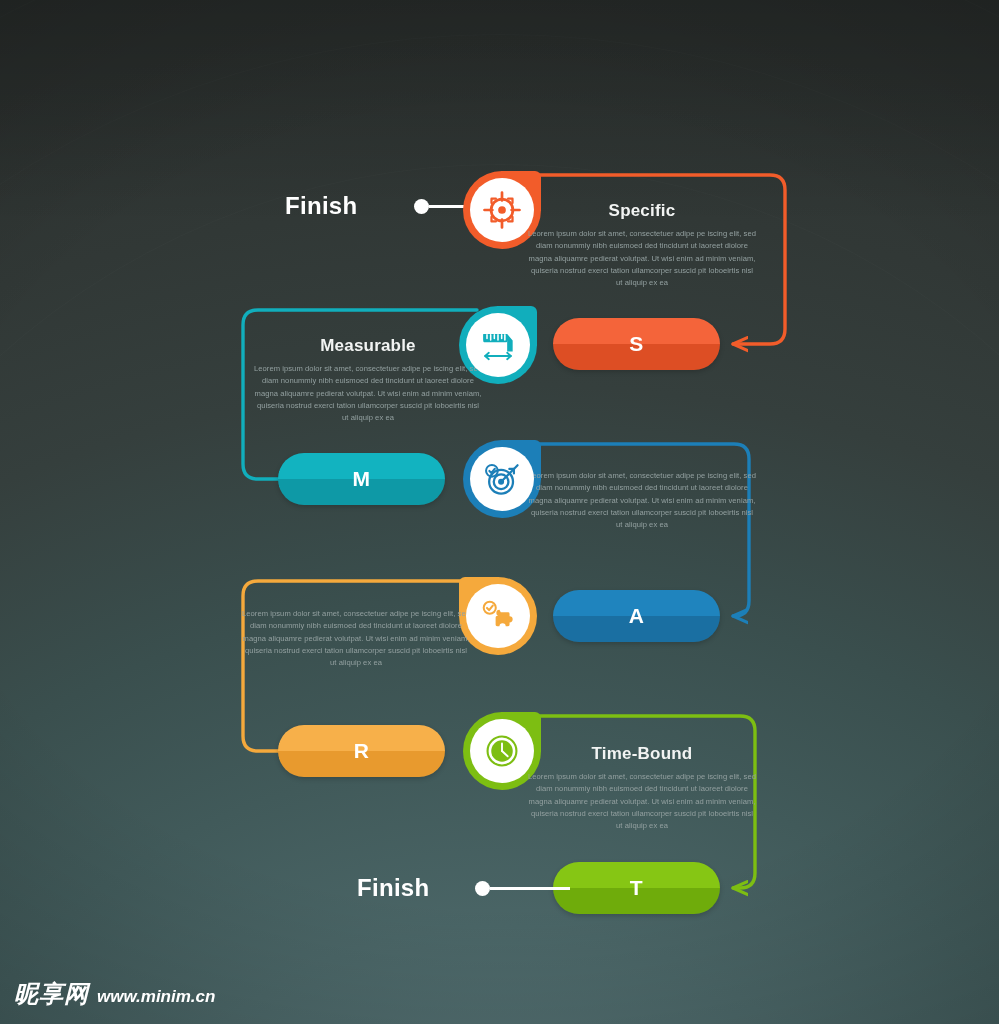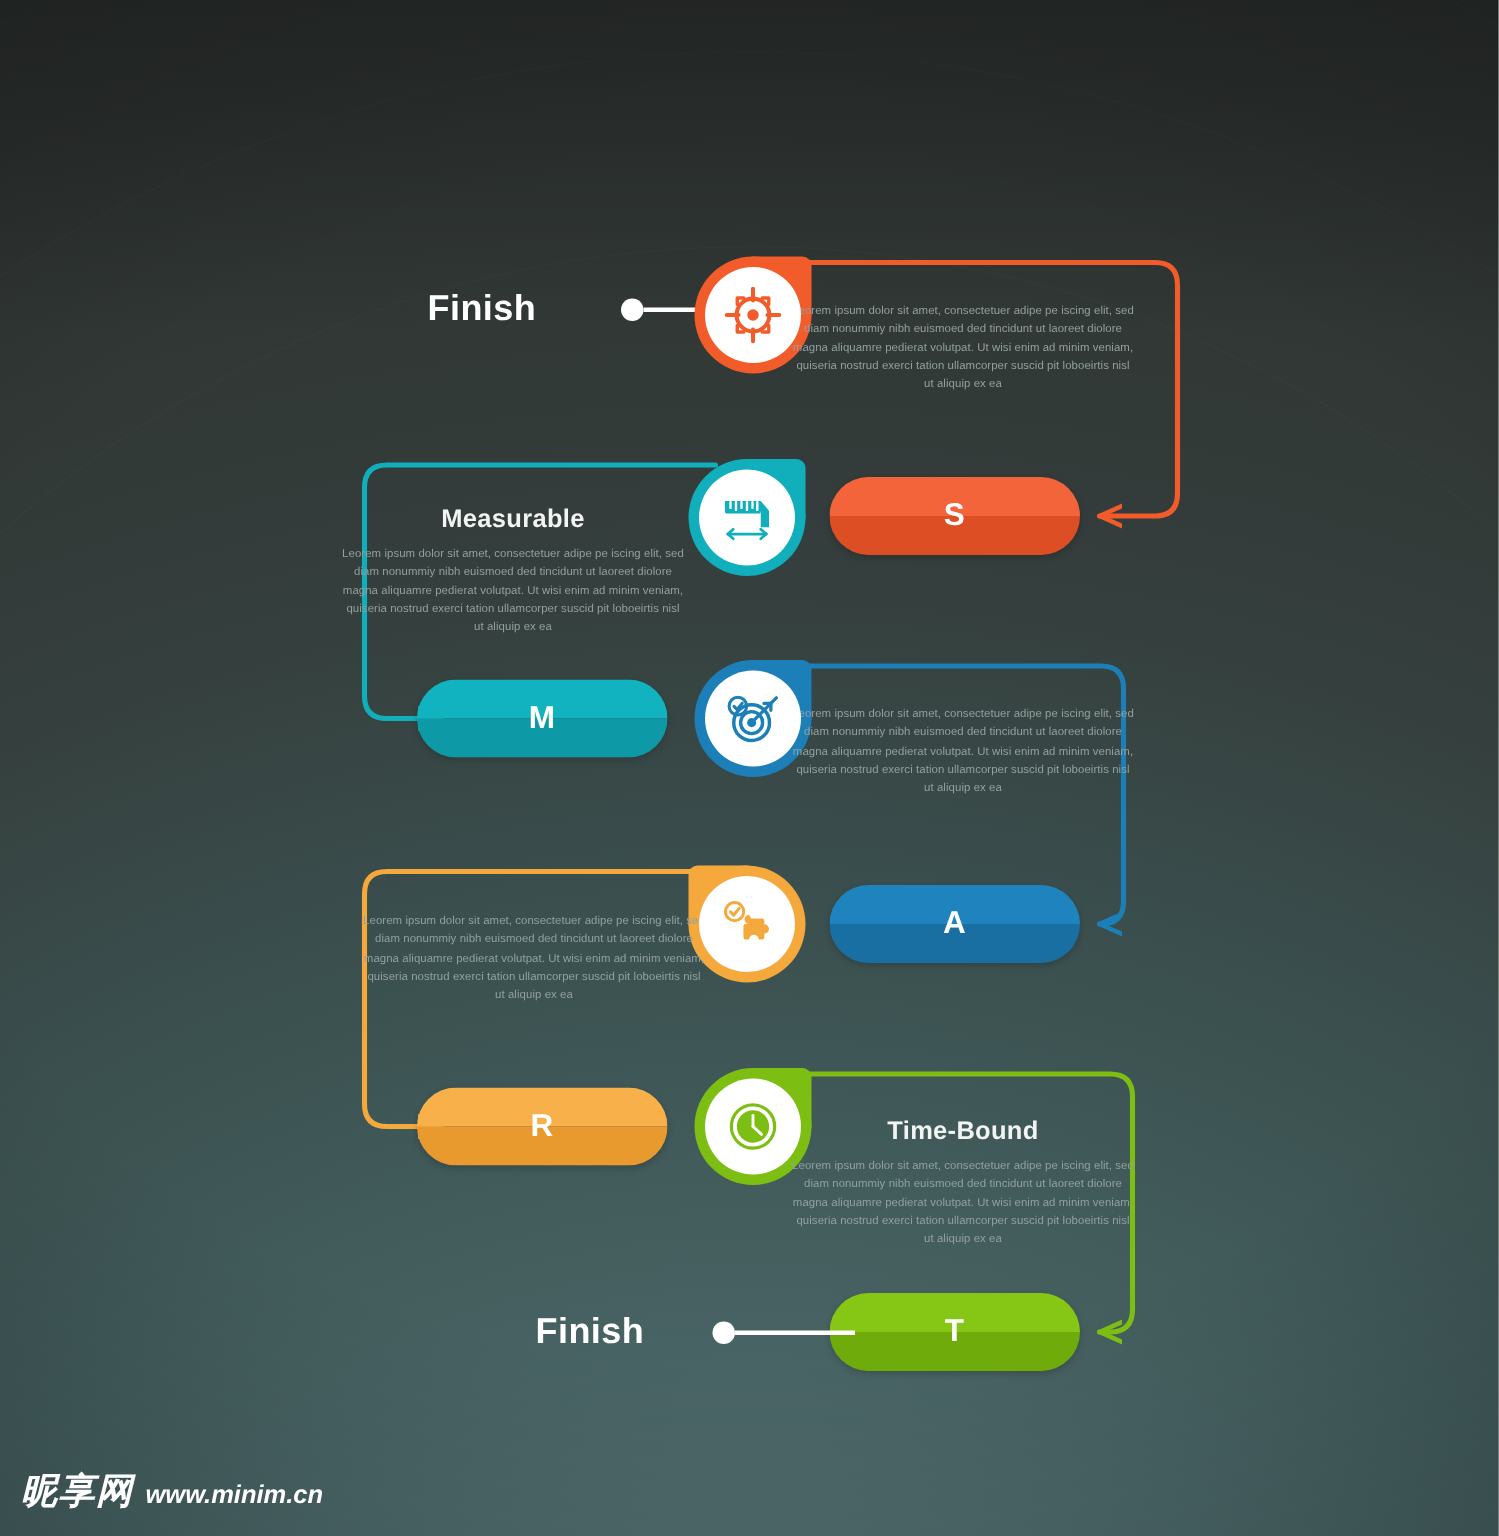--- a/index.html
+++ b/index.html
@@ -207,20 +207,21 @@
             <circle cx="24" cy="24" r="12.5"></circle>
             <path d="M24 4 L24 13 M24 35 L24 44 M4 24 L13 24 M35 24 L44 24"></path>
             <path d="M12 11 L12 16 M12 11 L17 11 M36 11 L31 11 M36 11 L36 16
                      M12 37 L12 32 M12 37 L17 37 M36 37 L36 32 M36 37 L31 37" stroke-width="2.6"></path>
           </g>
           <circle cx="24" cy="24" r="4.4" fill="#F25C2A"></circle>
         </svg>
       </div>
     </div>
     <div class="tblock" style="left:528px; top:201px; width:228px;">
+      <div class="ttl">Specific</div>
       <div class="body">Leorem ipsum dolor sit amet, consectetuer adipe pe iscing elit, sed diam nonummiy nibh euismoed ded tincidunt ut laoreet diolore magna aliquamre pedierat volutpat. Ut wisi enim ad minim veniam, quiseria nostrud exerci tation ullamcorper suscid pit loboeirtis nisl ut aliquip ex ea</div>
     </div>
     <div class="pill" style="left:553px; top:318px;">
       <div class="half-top" style="background:#F4643A;"></div>
       <div class="half-bot" style="background:#DD4E24;"></div>
       <span class="lt">S</span>
     </div>
   </div>
 
   <div class="row">
@@ -237,21 +238,21 @@
             <path d="M12 12.8 L12 17 M16 12.8 L16 18.5 M20 12.8 L20 17 M24 12.8 L24 18.5 M28 12.8 L28 17 M31.5 12.8 L31.5 18.5"></path>
           </g>
           <g fill="none" stroke="#11AEBC" stroke-width="2" stroke-linecap="round" stroke-linejoin="round">
             <path d="M10 36 L38 36"></path>
             <path d="M14 32.5 L10 36 L14 39.5"></path>
             <path d="M34 32.5 L38 36 L34 39.5"></path>
           </g>
         </svg>
       </div>
     </div>
-    <div class="tblock" style="left:228px; top:336px; width:228px;">
+    <div class="tblock" style="left:254px; top:336px; width:228px;">
       <div class="ttl">Measurable</div>
       <div class="body">Leorem ipsum dolor sit amet, consectetuer adipe pe iscing elit, sed diam nonummiy nibh euismoed ded tincidunt ut laoreet diolore magna aliquamre pedierat volutpat. Ut wisi enim ad minim veniam, quiseria nostrud exerci tation ullamcorper suscid pit loboeirtis nisl ut aliquip ex ea</div>
     </div>
     <div class="pill" style="left:278px; top:453px;">
       <div class="half-top" style="background:#12B3C0;"></div>
       <div class="half-bot" style="background:#0E99A6;"></div>
       <span class="lt">M</span>
     </div>
   </div>
 

